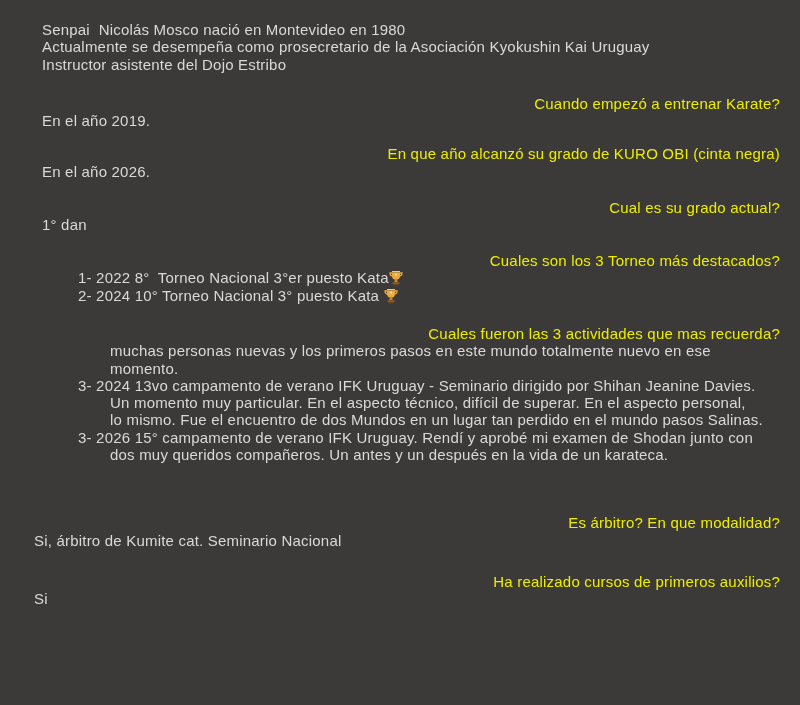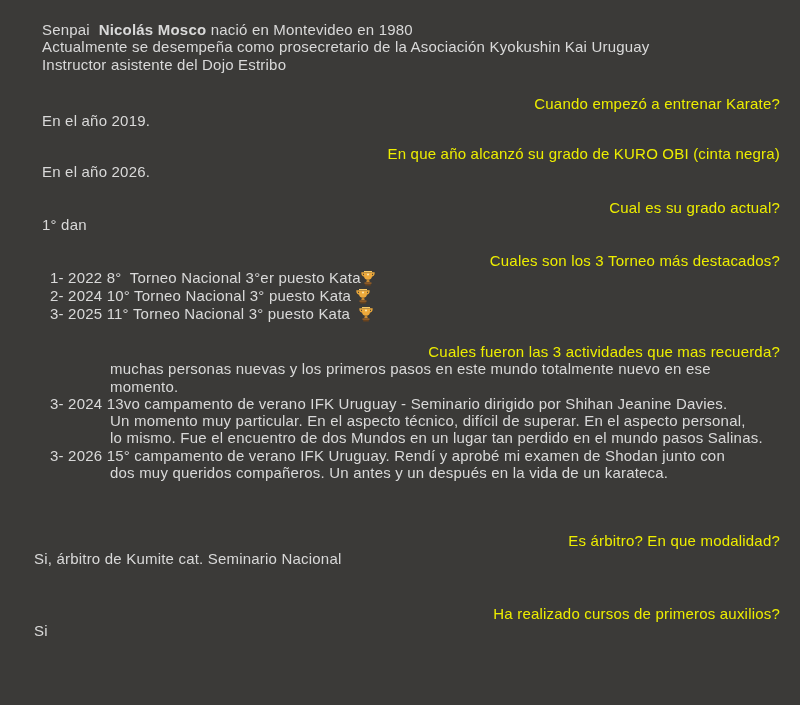--- a/index.html
+++ b/index.html
@@ -20,35 +20,35 @@
     padding:21px 20px 0 34px;
     background:var(--background);
     color:var(--text);
     font-size:15px;
     line-height:17.3px;
     letter-spacing:0.2px;
     overflow:hidden;
   }
   .line{white-space:pre;}
   .q{color:var(--question);text-align:right;}
-  .bold{font-weight:bold;}
+  .bold{font-weight:normal;}
   
   .ind-base{margin-left:8px;}    
-  .ind-list{margin-left:16px;}   
+  .ind-list{margin-left:44px;}   
   .ind-cont{margin-left:76px;}   
   .ind-q6{margin-left:14px;}     
   .ind-zero{margin-left:0;}      
   
   .blk-q1{margin-top:22px;}
   .blk-q2{margin-top:16px;}
   .blk-q3{margin-top:19px;}
   .blk-q4{margin-top:18px;}
   .blk-q5{margin-top:20px;}
   .blk-q6{margin-top:51px;}
-  .blk-q7{margin-top:38px;}
+  .blk-q7{margin-top:24px;}
   
   .trophy{
     display:inline-block;
     width:14px;height:17px;
     vertical-align:-4px;
   }
   .t-cup{fill:#eda93b;}
   .t-rim{fill:#f7c966;}
   .t-handle{stroke:#eda93b;stroke-width:1.3;fill:none;}
   .t-stem{fill:#c9882e;}
@@ -95,29 +95,20 @@
         </svg></div>
     <div class="line ind-list"><span>2- 2024 10° Torneo Nacional 3° puesto Kata </span><svg class="trophy" viewBox="0 0 14 17">
           <rect class="t-rim" x="3" y="1" width="8" height="1.4"></rect>
           <path class="t-handle" d="M3.2 3 H1 a2.9 2.9 0 0 0 2.9 3.1 M10.8 3 H13 a2.9 2.9 0 0 1 -2.9 3.1"></path>
           <path class="t-cup" d="M3 2.4 h8 v3.4 a4 3.9 0 0 1 -8 0 z"></path>
           <circle class="t-star" cx="7" cy="4.6" r="1"></circle>
           <path class="t-stem" d="M5.9 9.7 l-0.7 2.6 h3.6 l-0.7 -2.6 z"></path>
           <rect class="t-base" x="3.4" y="12.3" width="7.2" height="1.7" rx="0.4"></rect>
           <rect class="t-base2" x="4.2" y="14" width="5.6" height="1.6" rx="0.3"></rect>
         </svg></div>
-    <div class="line ind-list"><span>3- 2025 11° Torneo Nacional 3° puesto Kata  </span><svg class="trophy" viewBox="0 0 14 17">
-          <rect class="t-rim" x="3" y="1" width="8" height="1.4"></rect>
-          <path class="t-handle" d="M3.2 3 H1 a2.9 2.9 0 0 0 2.9 3.1 M10.8 3 H13 a2.9 2.9 0 0 1 -2.9 3.1"></path>
-          <path class="t-cup" d="M3 2.4 h8 v3.4 a4 3.9 0 0 1 -8 0 z"></path>
-          <circle class="t-star" cx="7" cy="4.6" r="1"></circle>
-          <path class="t-stem" d="M5.9 9.7 l-0.7 2.6 h3.6 l-0.7 -2.6 z"></path>
-          <rect class="t-base" x="3.4" y="12.3" width="7.2" height="1.7" rx="0.4"></rect>
-          <rect class="t-base2" x="4.2" y="14" width="5.6" height="1.6" rx="0.3"></rect>
-        </svg></div>
   </div>
 
   <div class="blk blk-q5">
     <div class="line q ind-base">Cuales fueron las 3 actividades que mas recuerda?</div>
     <div class="line ind-cont">muchas personas nuevas y los primeros pasos en este mundo totalmente nuevo en ese</div>
     <div class="line ind-cont">momento.</div>
     <div class="line ind-list">3- 2024 13vo campamento de verano IFK Uruguay - Seminario dirigido por Shihan Jeanine Davies.</div>
     <div class="line ind-cont">Un momento muy particular. En el aspecto técnico, difícil de superar. En el aspecto personal,</div>
     <div class="line ind-cont">lo mismo. Fue el encuentro de dos Mundos en un lugar tan perdido en el mundo pasos Salinas.</div>
     <div class="line ind-list">3- 2026 15° campamento de verano IFK Uruguay. Rendí y aprobé mi examen de Shodan junto con</div>

